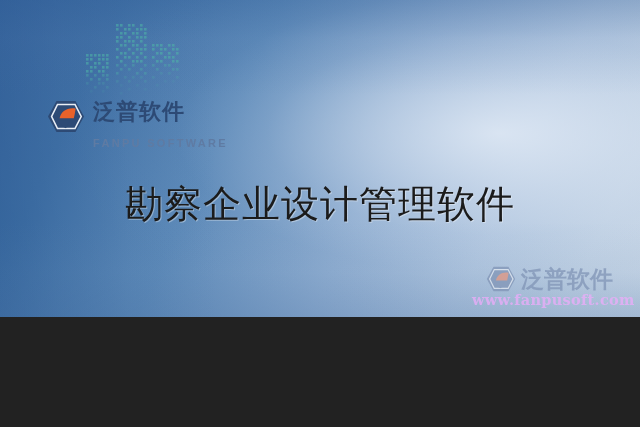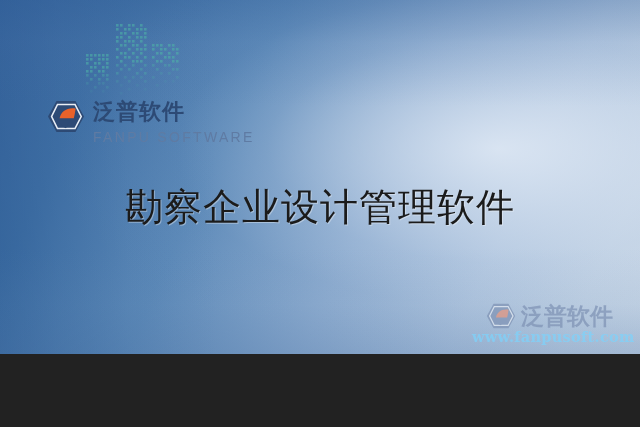--- a/index.html
+++ b/index.html
@@ -3,21 +3,21 @@
 <meta charset="utf-8">
 <style>
   html, body {
     margin: 0;
     padding: 0;
     background: #222;
   }
   #stage {
     position: relative;
     width: 640px;
-    height: 354px;
+    height: 317px;
     overflow: hidden;
     font-family: "Liberation Sans", sans-serif;
   }
 
   
   .bg-base {
     position: absolute;
     inset: 0;
     background: linear-gradient(115deg,
         #3c679f 0%,
@@ -91,37 +91,37 @@
     font-family: "DejaVu Sans", "Liberation Sans", sans-serif;
     font-size: 22px;
     font-weight: 700;
     line-height: 24px;
     color: #2d4a75;
     letter-spacing: 1px;
     white-space: nowrap;
   }
   .logo-en {
     font-family: "Liberation Sans", sans-serif;
-    font-size: 14px;
-    font-weight: 400;
+    font-size: 11px;
+    font-weight: 700;
     letter-spacing: 2.3px;
     color: #5f7ba3;
     line-height: 11px;
-    margin-top: 8px;
+    margin-top: 14px;
     white-space: nowrap;
   }
 
   
   .headline {
     position: absolute;
     left: 0;
     right: 0;
     top: 182px;
     text-align: center;
-    font-family: Liberation Serif, serif;
+    font-family: Liberation Mono, monospace;
     font-size: 38px;
     line-height: 50px;
     color: #1b1b1b;
     letter-spacing: 1px;
     text-shadow: 1px 1px 0 rgba(255,255,255,0.35);
   }
   .headline .ln { display: block; white-space: nowrap; }
 
   
   .watermark {
@@ -146,21 +146,21 @@
     font-weight: 700;
     color: #7f93b5;
     letter-spacing: 0px;
     line-height: 26px;
     white-space: nowrap;
   }
   .wm-url {
     font-family: "DejaVu Serif", "Liberation Serif", serif;
     font-size: 14.5px;
     font-weight: 700;
-    color: #7dd3fc;
+    color: #f0abfc;
     letter-spacing: 0.3px;
     text-align: center;
     line-height: 18px;
     margin-top: -1px;
     white-space: nowrap;
   }
 </style>
 </head>
 <body>
 

